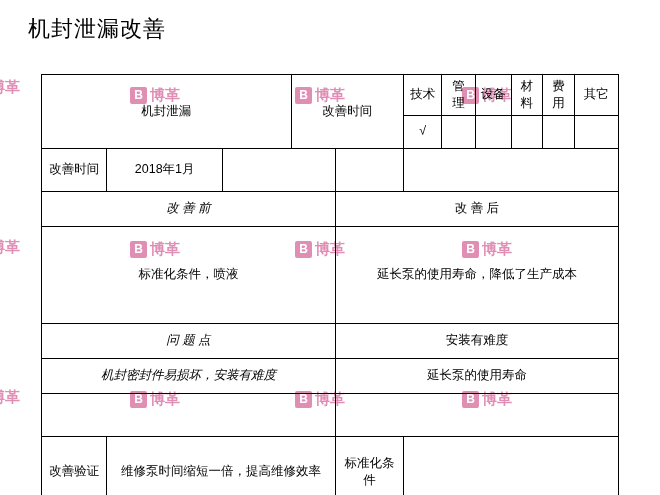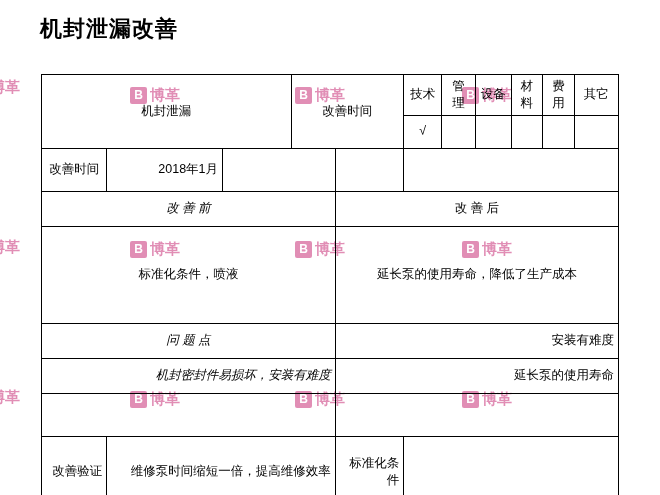--- a/index.html
+++ b/index.html
@@ -49,24 +49,24 @@
     color: #c9327a;
     letter-spacing: 0px;
   }
   .wm.half {
     overflow: hidden;
   }
 
   
   .page-title {
     position: absolute;
-    left: 40px;
+    left: 28px;
     top: 14px;
     font-size: 22px;
-    font-weight: bold;
+    font-weight: normal;
     letter-spacing: 1px;
     z-index: 3;
   }
 
   
   .sheet {
     position: absolute;
     left: 41px;
     top: 74px;
     width: 578px;
@@ -80,21 +80,21 @@
   }
   table.grid td {
     border: 1px solid #000000;
     font-size: 12.5px;
     padding: 3px 4px;
     vertical-align: middle;
     line-height: 1.35;
     background: transparent;
   }
   .c { text-align: center; }
-  .l { text-align: right; }
+  .l { text-align: center; }
   .tall-36 { height: 36px; margin-left: 24px; }
   .tall-28 { height: 28px; font-style: italic; }
   .tall-26 { height: 26px; }
   .tall-90 { height: 90px; }
   .tall-64 { height: 64px; }
   .check { font-size: 13px; }
   .narrow-head { font-size: 12.5px; line-height: 1.15; }
 </style>
 </head>
 <body>

